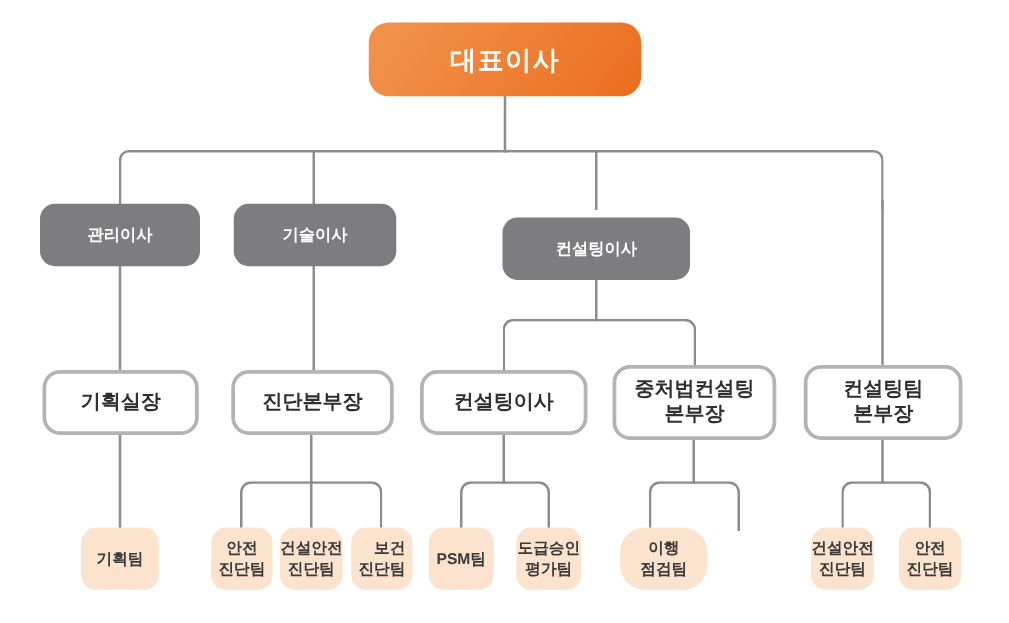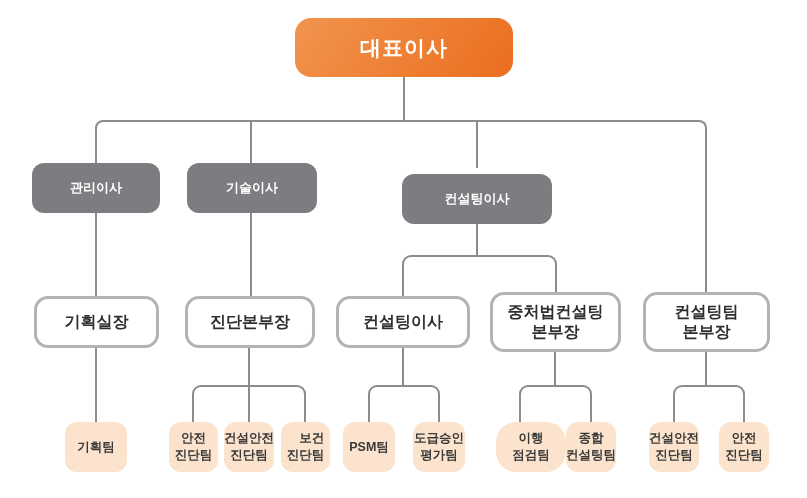--- a/index.html
+++ b/index.html
@@ -71,20 +71,18 @@
 진단팀</div>
   <div class="node team" style="left:224px;top:422px;width:50px;height:50px;">건설안전
 진단팀</div>
   <div class="node team" style="left:281px;top:422px;width:49px;height:50px;text-align:right;">보건
 진단팀</div>
   <div class="node team" style="left:343px;top:422px;width:52px;height:50px;">PSM팀</div>
   <div class="node team" style="left:413px;top:422px;width:52px;height:50px;">도급승인
 평가팀</div>
   <div class="node team" style="left:496px;top:422px;width:70px;height:50px;border-radius:20px;">이행
 점검팀</div>
-  <div class="node team" style="left:566px;top:422px;width:50px;height:50px;">종합
-컨설팅팀</div>
   <div class="node team" style="left:649px;top:422px;width:50px;height:50px;">건설안전
 진단팀</div>
   <div class="node team" style="left:719px;top:422px;width:50px;height:50px;">안전
 진단팀</div>
 
 </div>
 
 </body></html>

